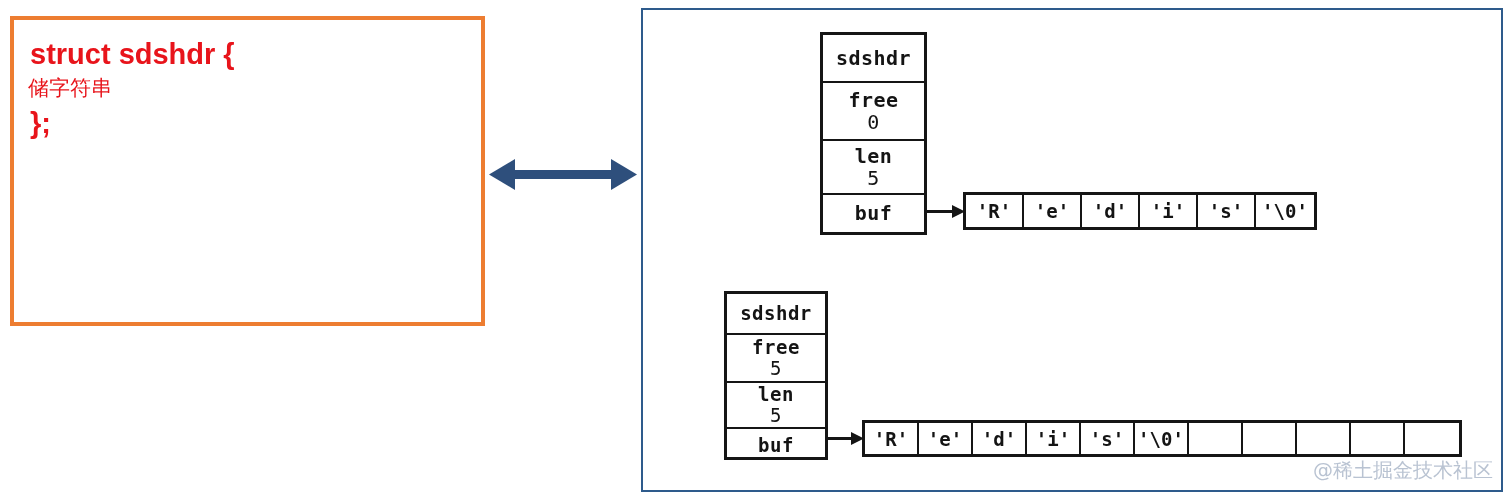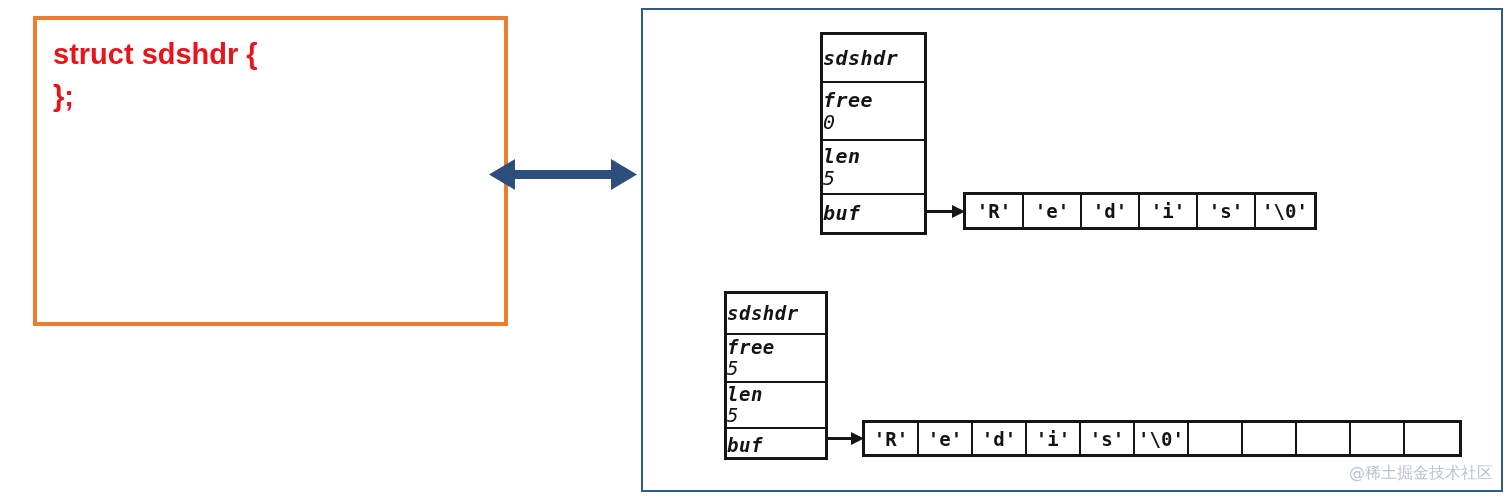--- a/index.html
+++ b/index.html
@@ -13,21 +13,20 @@
 
   
   #code-panel{
     position:absolute;
     left:10px; top:16px;
     width:475px; height:310px;
     border:4px solid #ED7D31;
     background:#ffffff;
     box-sizing:border-box;
     padding:14px 10px 0 16px;
-    margin-left:23px;
   }
   .code-line{
     color:#E8141B;
     font-weight:700;
     font-size:29px;
     line-height:1.43;
     white-space:nowrap;
   }
   .code-line.indent{ padding-left:34px; }
   .code-line.wrap{ white-space:normal; padding-left:34px; text-indent:0; }
@@ -61,26 +60,25 @@
     border:3px solid #151515;
     background:#ffffff;
     box-sizing:border-box;
     font-family:"DejaVu Sans Mono", monospace;
   }
   .sds-field{
     border-bottom:2px solid #151515;
     box-sizing:border-box;
     display:flex;
     flex-direction:column;
-    align-items:flex-start;
+    align-items:center;
     justify-content:center;
     color:#141414;
     font-weight:700;
     letter-spacing:.5px;
-    font-style:italic;
   }
   .sds-field:last-child{ border-bottom:none; }
   .sds-field .fname{ line-height:1.12; }
   .sds-field .fval{ line-height:1.12; font-weight:500; }
 
   
   .connector{ position:absolute; }
 
   
   .char-array{
@@ -102,37 +100,38 @@
     font-size:19px;
     letter-spacing:0px;
   }
   .char-cell:last-child{ border-right:none; }
 
   
   #watermark{
     position:absolute;
     right:8px; bottom:6px;
     color:#b9c3d2;
-    font-size:16px;
+    font-size:20px;
     font-family:"DejaVu Sans", sans-serif;
     white-space:nowrap;
     user-select:none;
   }
 </style>
 </head>
 <body>
 
 <div id="code-panel">
 
   <div class="code-line">
     <span>struct sdshdr {</span>
   </div>
 
 
 
+  <div class="tail" style="color:#E8141B;">储字符串</div>
 
   <div class="brace-end">};</div>
 </div>
 
 <div id="double-arrow">
   <svg width="152" height="46" viewBox="0 0 152 46" xmlns="http://www.w3.org/2000/svg">
     <g fill="#2E4F7C">
       <rect x="22" y="18" width="108" height="9"></rect>
       <polygon points="2,22.5 28,7 28,38"></polygon>
       <polygon points="150,22.5 124,7 124,38"></polygon>

